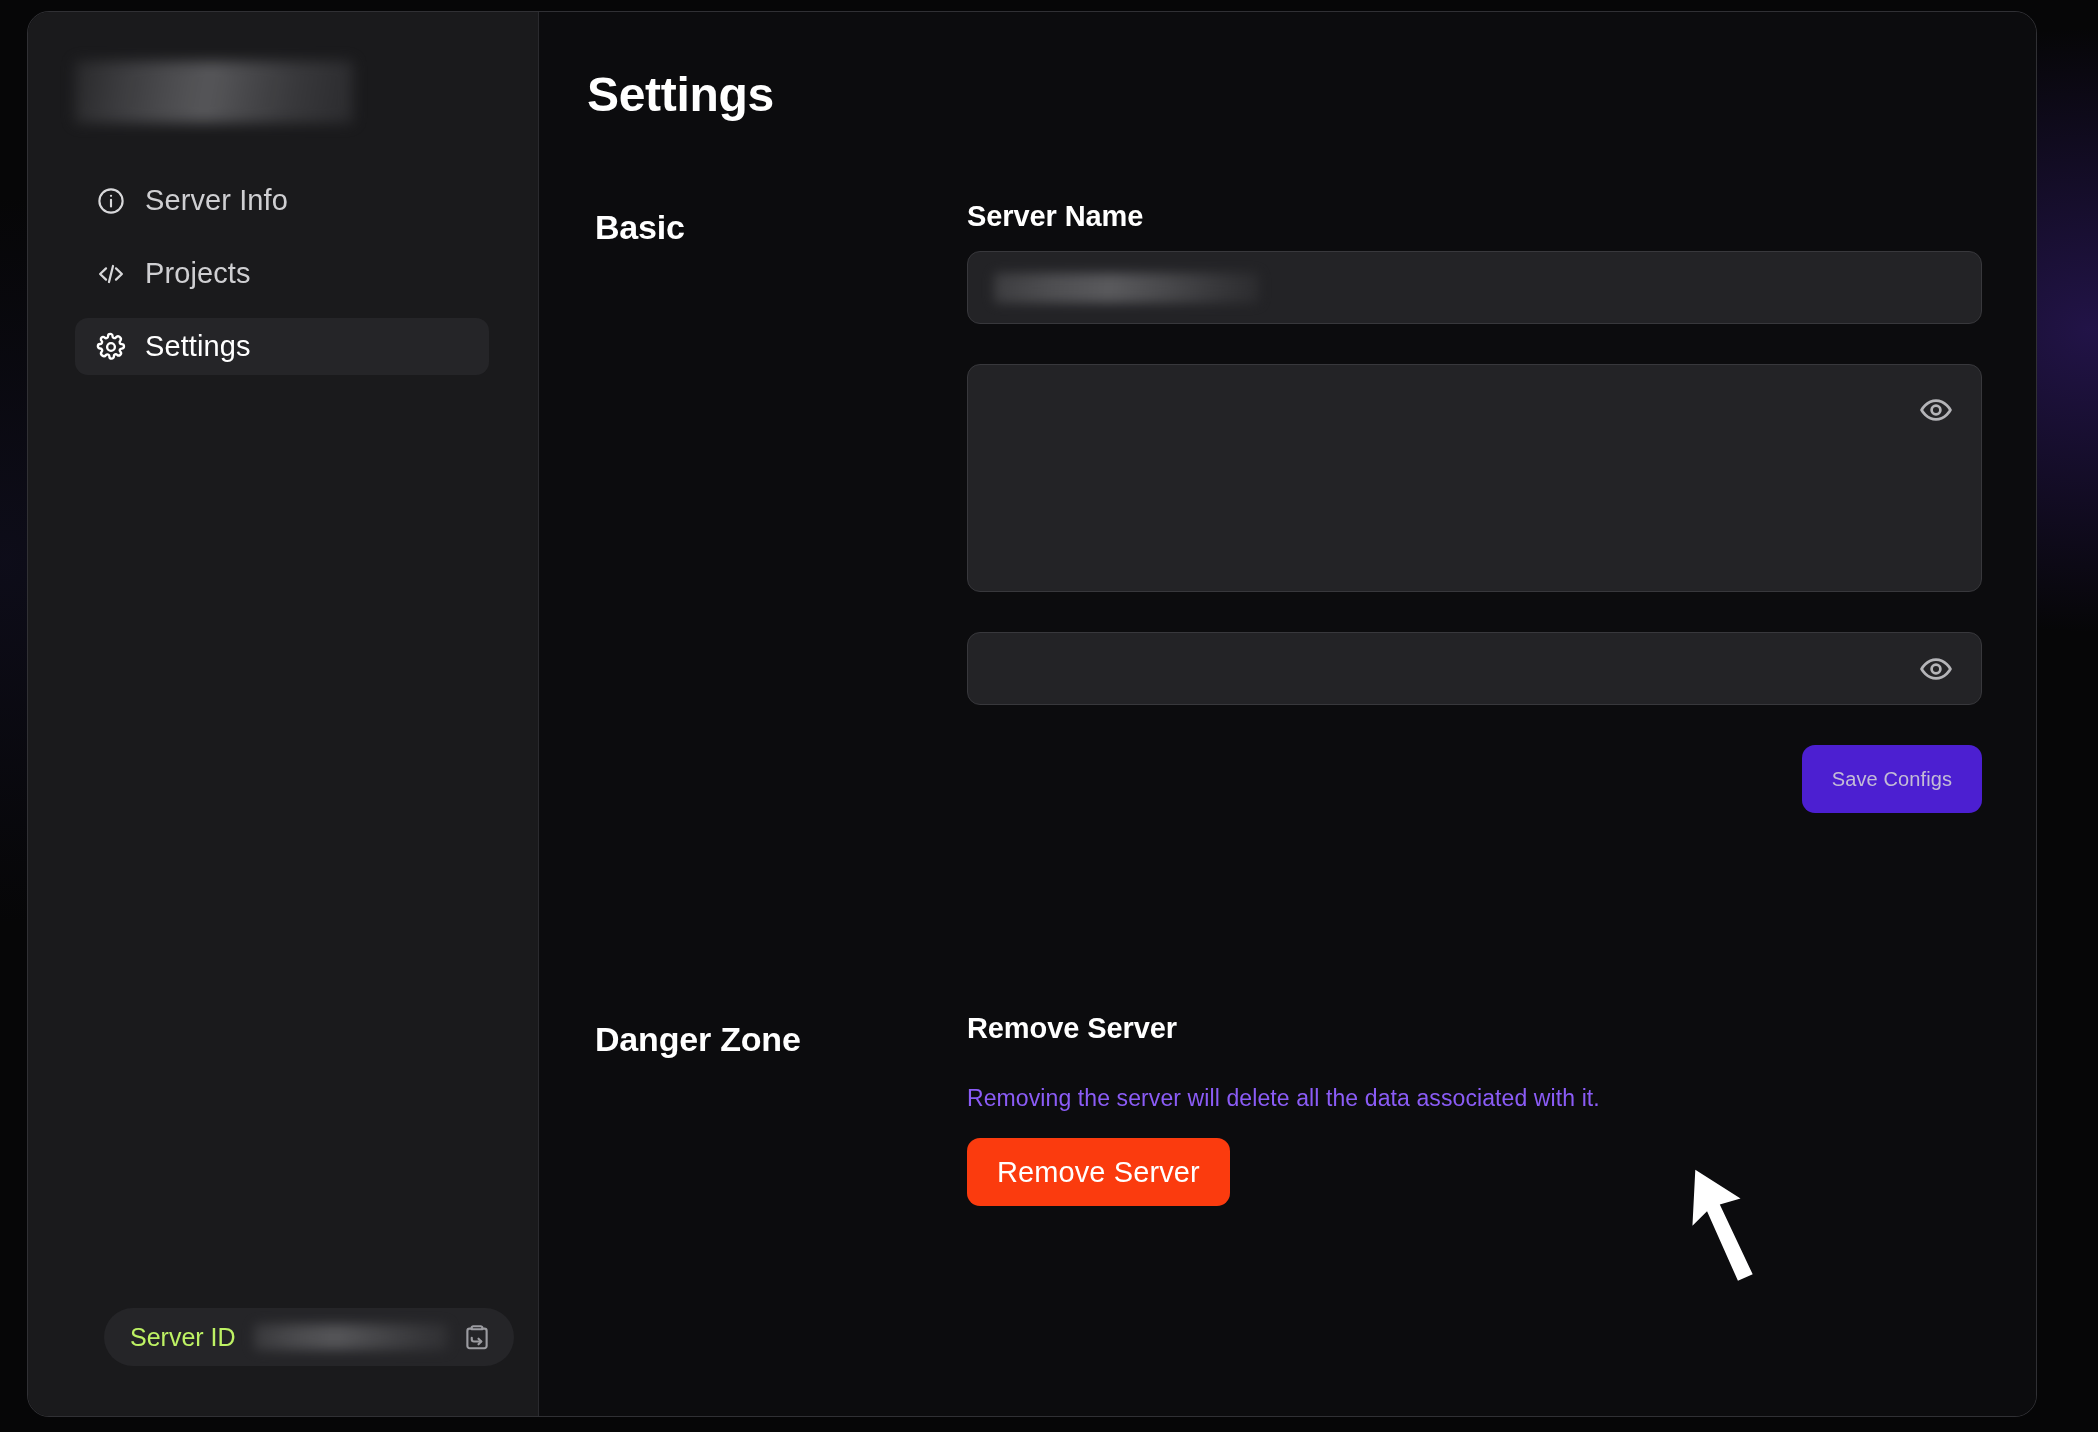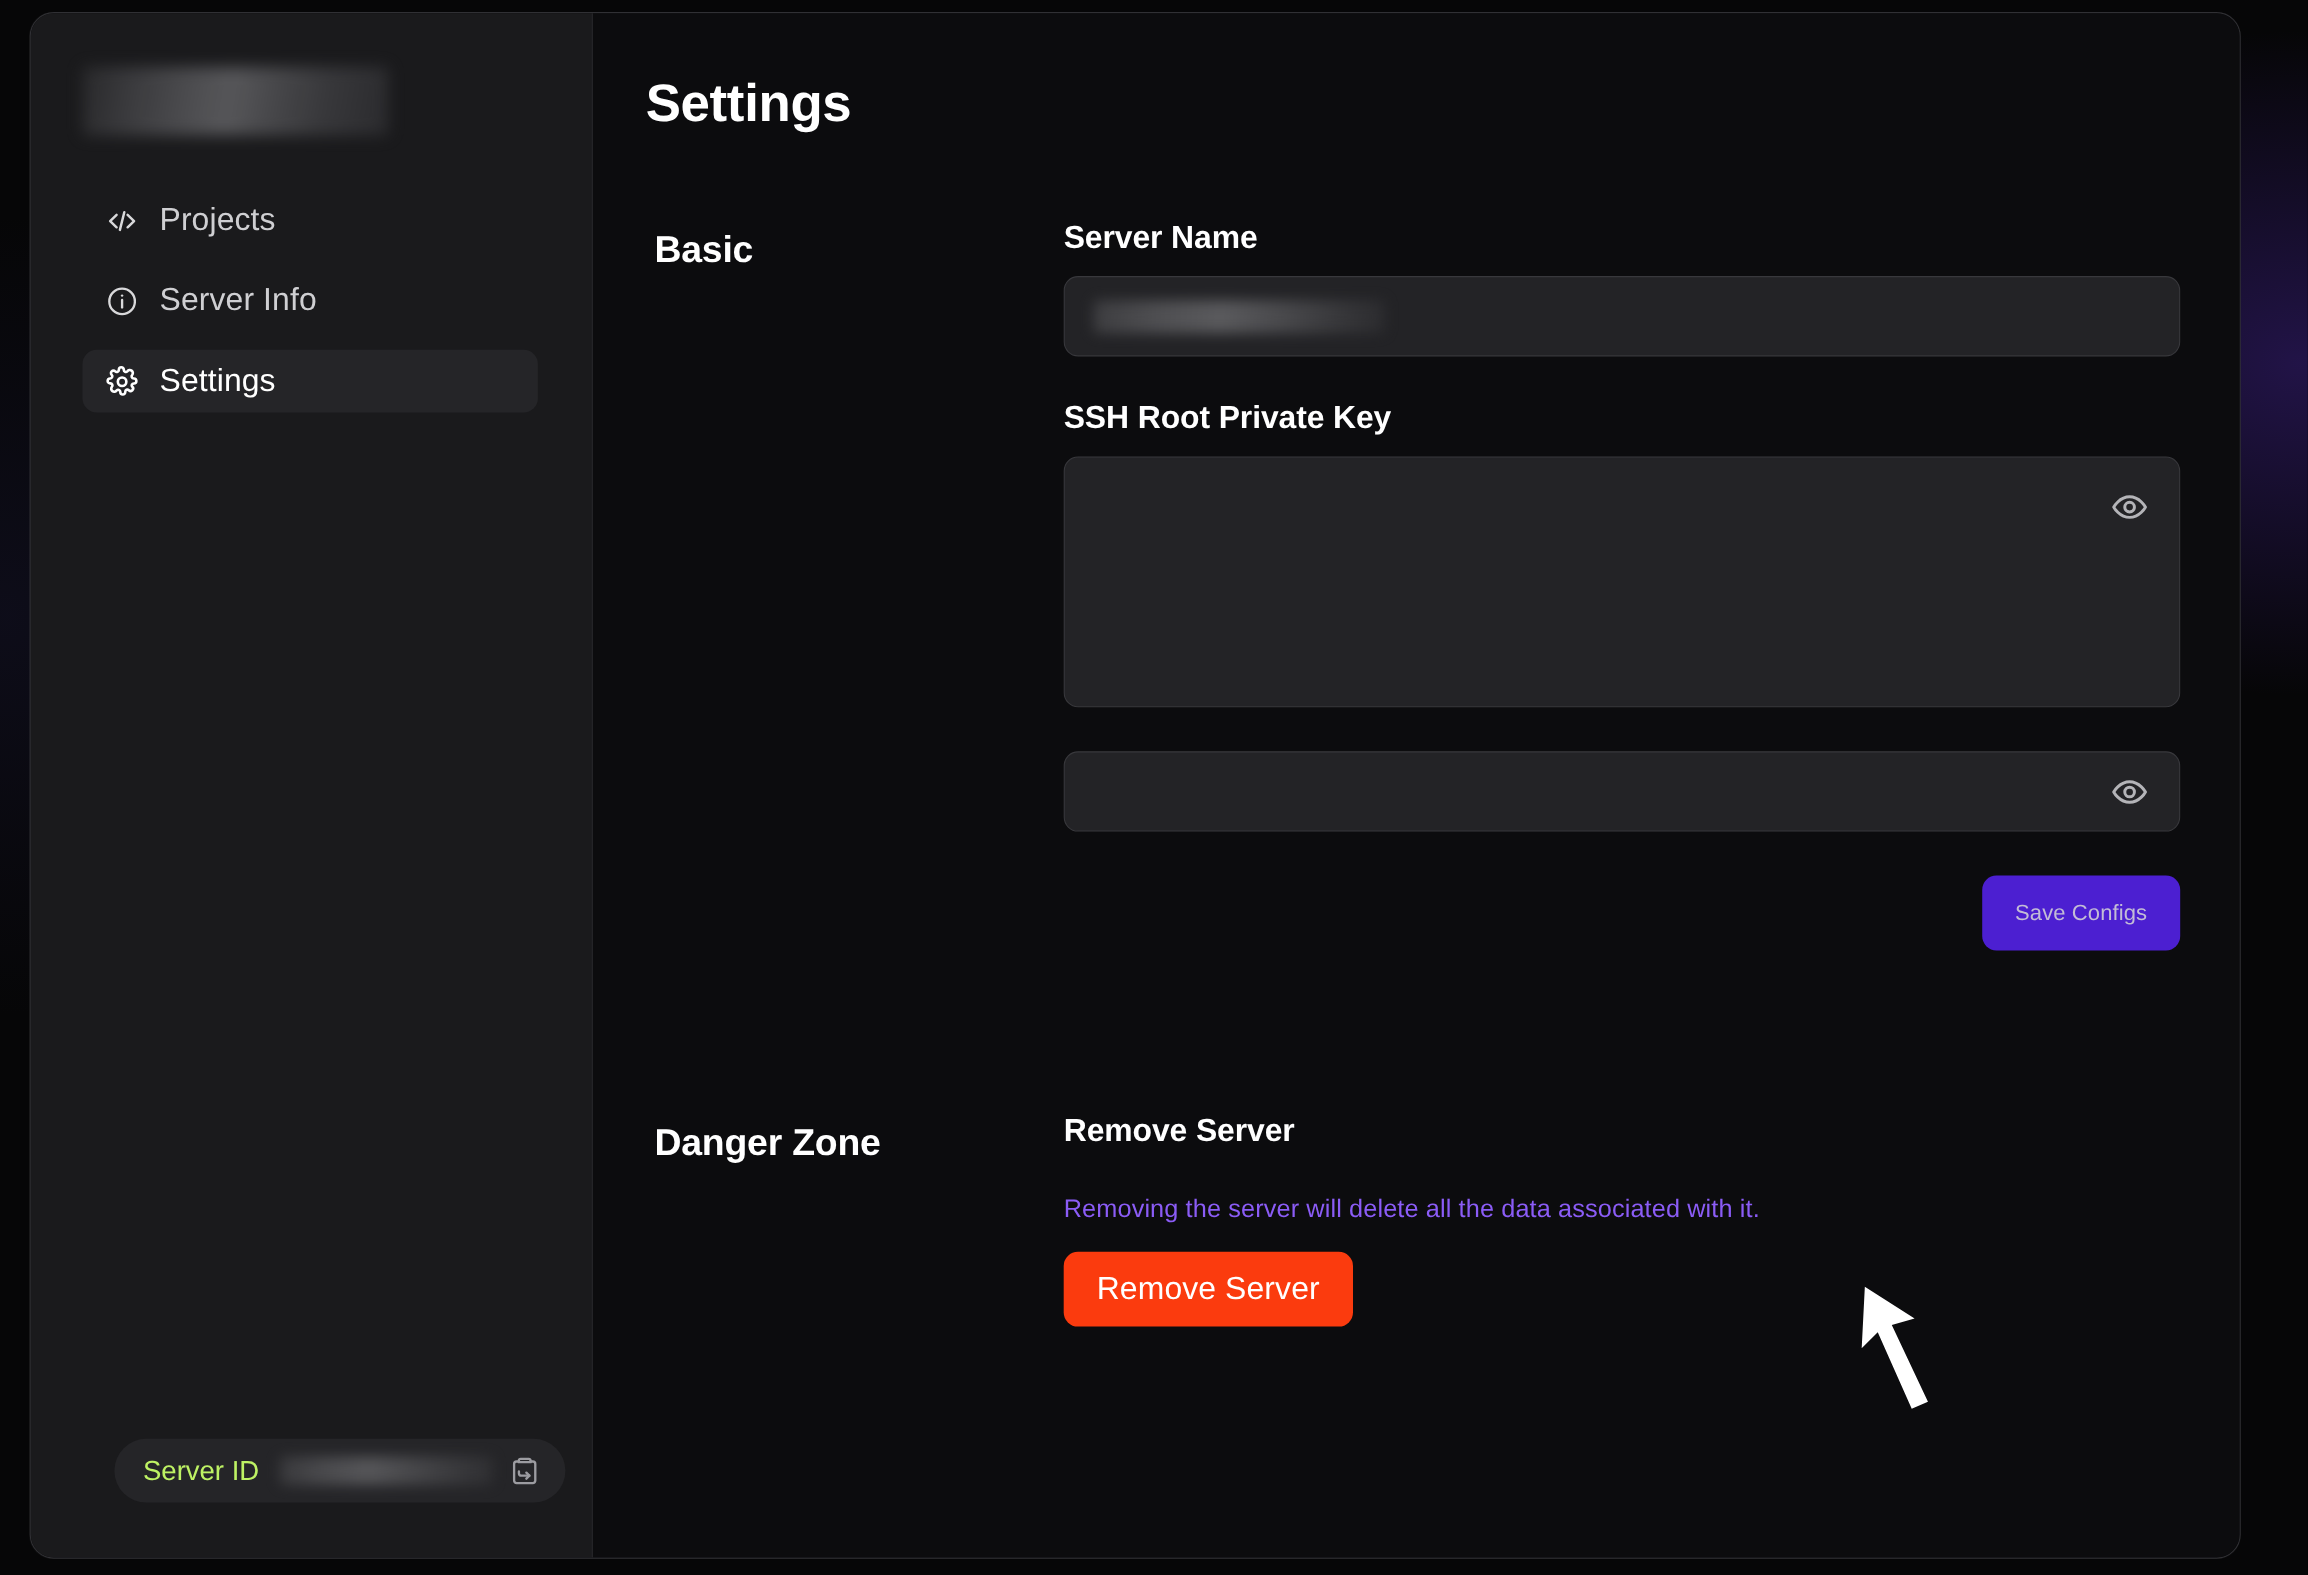--- a/index.html
+++ b/index.html
@@ -298,38 +298,38 @@
   <div class="app-window">
 
     <div class="sidebar">
 
       <div class="brand-logo"></div>
 
       <div class="nav">
 
         <div class="nav-item">
           <span class="nav-icon">
+            <svg width="30" height="30" viewBox="0 0 24 24" fill="none" stroke="currentColor" stroke-width="1.7" stroke-linecap="round" stroke-linejoin="round">
+              <circle cx="12" cy="12" r="9.3"></circle>
+              <line x1="12" y1="11" x2="12" y2="16.4"></line>
+              <circle cx="12" cy="7.8" r="0.9" fill="currentColor" stroke="none"></circle>
+            </svg>
+          </span>
+          <span class="nav-label">Server Info</span>
+        </div>
+
+        <div class="nav-item">
+          <span class="nav-icon">
             <svg width="30" height="30" viewBox="0 0 24 24" fill="none" stroke="currentColor" stroke-width="1.8" stroke-linecap="round" stroke-linejoin="round">
               <polyline points="8,7.5 3.3,12 8,16.5"></polyline>
               <polyline points="16,7.5 20.7,12 16,16.5"></polyline>
               <line x1="13.6" y1="5.6" x2="10.4" y2="18.4"></line>
             </svg>
           </span>
           <span class="nav-label">Projects</span>
-        </div>
-
-        <div class="nav-item">
-          <span class="nav-icon">
-            <svg width="30" height="30" viewBox="0 0 24 24" fill="none" stroke="currentColor" stroke-width="1.7" stroke-linecap="round" stroke-linejoin="round">
-              <circle cx="12" cy="12" r="9.3"></circle>
-              <line x1="12" y1="11" x2="12" y2="16.4"></line>
-              <circle cx="12" cy="7.8" r="0.9" fill="currentColor" stroke="none"></circle>
-            </svg>
-          </span>
-          <span class="nav-label">Server Info</span>
         </div>
 
         <div class="nav-item active">
           <span class="nav-icon">
             <svg width="30" height="30" viewBox="0 0 24 24" fill="none" stroke="currentColor" stroke-width="1.9" stroke-linecap="round" stroke-linejoin="round">
               <circle cx="12" cy="12" r="3.1"></circle>
               <path d="M19.1 14a1.5 1.5 0 0 0 .3 1.65l.05.05a1.8 1.8 0 1 1-2.55 2.55l-.05-.05a1.5 1.5 0 0 0-1.65-.3 1.5 1.5 0 0 0-.9 1.37V19.5a1.8 1.8 0 1 1-3.6 0v-.1a1.5 1.5 0 0 0-.98-1.37 1.5 1.5 0 0 0-1.65.3l-.05.05A1.8 1.8 0 1 1 4.5 15.83l.05-.05a1.5 1.5 0 0 0 .3-1.65 1.5 1.5 0 0 0-1.37-.9H3.3a1.8 1.8 0 1 1 0-3.6h.1a1.5 1.5 0 0 0 1.37-.98 1.5 1.5 0 0 0-.3-1.65L4.42 7a1.8 1.8 0 1 1 2.55-2.55l.05.05a1.5 1.5 0 0 0 1.65.3h.07a1.5 1.5 0 0 0 .9-1.37V3.3a1.8 1.8 0 1 1 3.6 0v.1a1.5 1.5 0 0 0 .9 1.37 1.5 1.5 0 0 0 1.65-.3l.05-.05A1.8 1.8 0 1 1 19.4 7l-.05.05a1.5 1.5 0 0 0-.3 1.65v.07a1.5 1.5 0 0 0 1.37.9h.15a1.8 1.8 0 1 1 0 3.6h-.1a1.5 1.5 0 0 0-1.37.9z"></path>
             </svg>
           </span>
           <span class="nav-label">Settings</span>
@@ -360,21 +360,20 @@
 
         <div class="section-title">Basic</div>
 
         <div class="section-body">
 
           <div class="field-label">Server Name</div>
           <div class="input-box">
             <span class="redacted-value"></span>
           </div>
 
-          <div class="field-label">SSH Root Private Key</div>
           <div class="textarea-box">
             <span class="eye-btn">
               <svg width="34" height="34" viewBox="0 0 24 24" fill="none" stroke="currentColor" stroke-width="1.9" stroke-linecap="round" stroke-linejoin="round">
                 <path d="M1.8 12S5.4 5.4 12 5.4 22.2 12 22.2 12 18.6 18.6 12 18.6 1.8 12 1.8 12z"></path>
                 <circle cx="12" cy="12" r="3.1"></circle>
               </svg>
             </span>
           </div>
 
           <div class="input-box">

